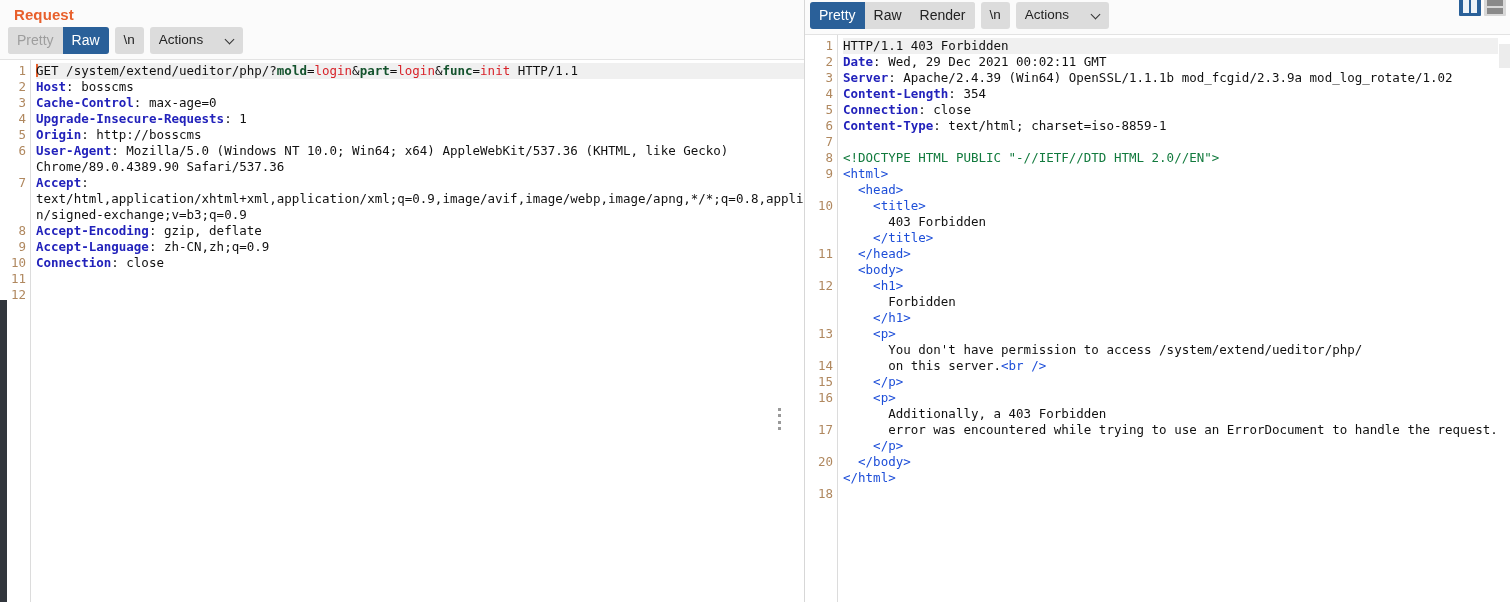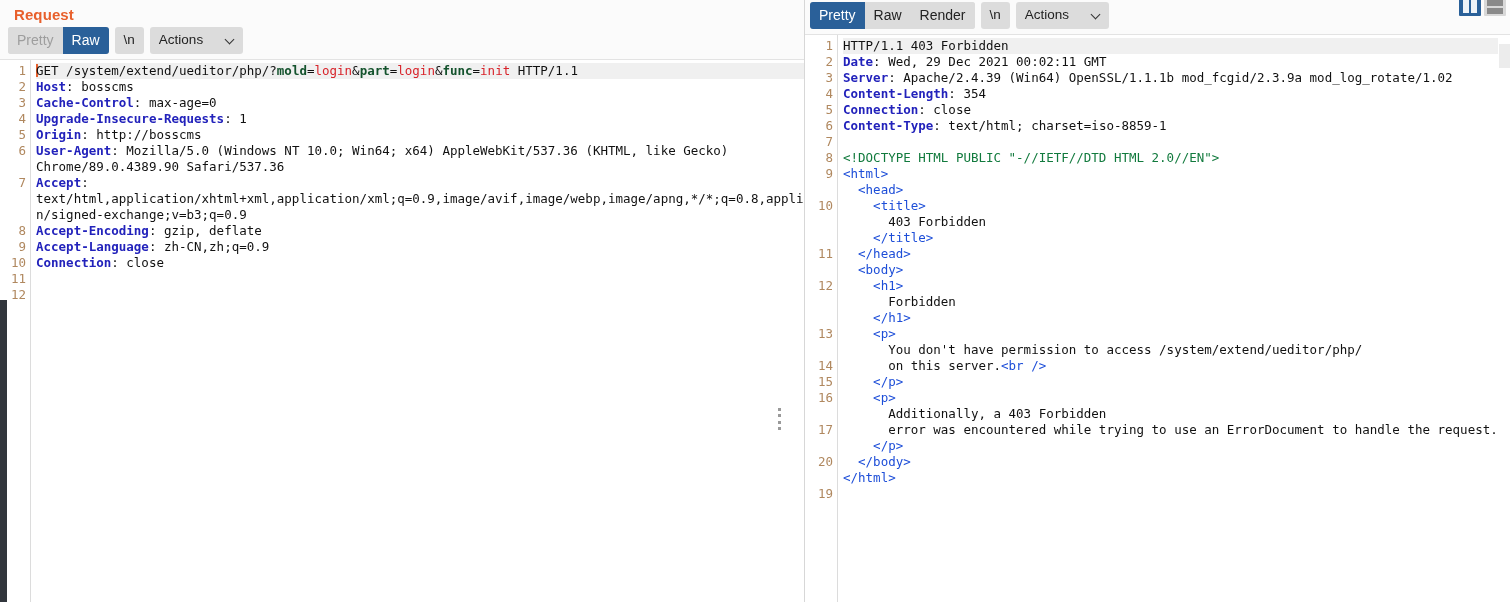--- a/index.html
+++ b/index.html
@@ -348,21 +348,21 @@
             <div class="ln">13</div>
             <div class="ln blank">&nbsp;</div>
             <div class="ln">14</div>
             <div class="ln">15</div>
             <div class="ln">16</div>
             <div class="ln blank">&nbsp;</div>
             <div class="ln">17</div>
             <div class="ln blank">&nbsp;</div>
             <div class="ln">20</div>
             <div class="ln blank">&nbsp;</div>
-            <div class="ln">19</div>
+            <div class="ln">18</div>
           </div>
         <div class="code" id="res-code"><div class="row first"><span class="plain">HTTP/1.1 403 Forbidden</span></div><div class="row"><span class="hname">Date</span><span class="plain">: Wed, 29 Dec 2021 00:02:11 GMT</span></div><div class="row"><span class="hname">Server</span><span class="plain">: Apache/2.4.39 (Win64) OpenSSL/1.1.1b mod_fcgid/2.3.9a mod_log_rotate/1.02</span></div><div class="row"><span class="hname">Content-Length</span><span class="plain">: 354</span></div><div class="row"><span class="hname">Connection</span><span class="plain">: close</span></div><div class="row"><span class="hname">Content-Type</span><span class="plain">: text/html; charset=iso-8859-1</span></div><div class="row">&nbsp;</div><div class="row"><span class="doctype">&lt;!DOCTYPE HTML PUBLIC "-//IETF//DTD HTML 2.0//EN"&gt;</span></div><div class="row"><span class="tag">&lt;html&gt;</span></div><div class="row"><span class="plain">  </span><span class="tag">&lt;head&gt;</span></div><div class="row"><span class="plain">    </span><span class="tag">&lt;title&gt;</span></div><div class="row"><span class="plain">      403 Forbidden</span></div><div class="row"><span class="plain">    </span><span class="tag">&lt;/title&gt;</span></div><div class="row"><span class="plain">  </span><span class="tag">&lt;/head&gt;</span></div><div class="row"><span class="plain">  </span><span class="tag">&lt;body&gt;</span></div><div class="row"><span class="plain">    </span><span class="tag">&lt;h1&gt;</span></div><div class="row"><span class="plain">      Forbidden</span></div><div class="row"><span class="plain">    </span><span class="tag">&lt;/h1&gt;</span></div><div class="row"><span class="plain">    </span><span class="tag">&lt;p&gt;</span></div><div class="row"><span class="plain">      You don't have permission to access /system/extend/ueditor/php/</span></div><div class="row"><span class="plain">      on this server.</span><span class="tag">&lt;br /&gt;</span></div><div class="row"><span class="plain">    </span><span class="tag">&lt;/p&gt;</span></div><div class="row"><span class="plain">    </span><span class="tag">&lt;p&gt;</span></div><div class="row"><span class="plain">      Additionally, a 403 Forbidden</span></div><div class="row"><span class="plain">      error was encountered while trying to use an ErrorDocument to handle the request.</span></div><div class="row"><span class="plain">    </span><span class="tag">&lt;/p&gt;</span></div><div class="row"><span class="plain">  </span><span class="tag">&lt;/body&gt;</span></div><div class="row"><span class="tag">&lt;/html&gt;</span></div><div class="row">&nbsp;</div></div>
         <div class="right-scroll">
           <div class="thumb"></div>
         </div>
       </div>
     </div>
 
   </div>
 

